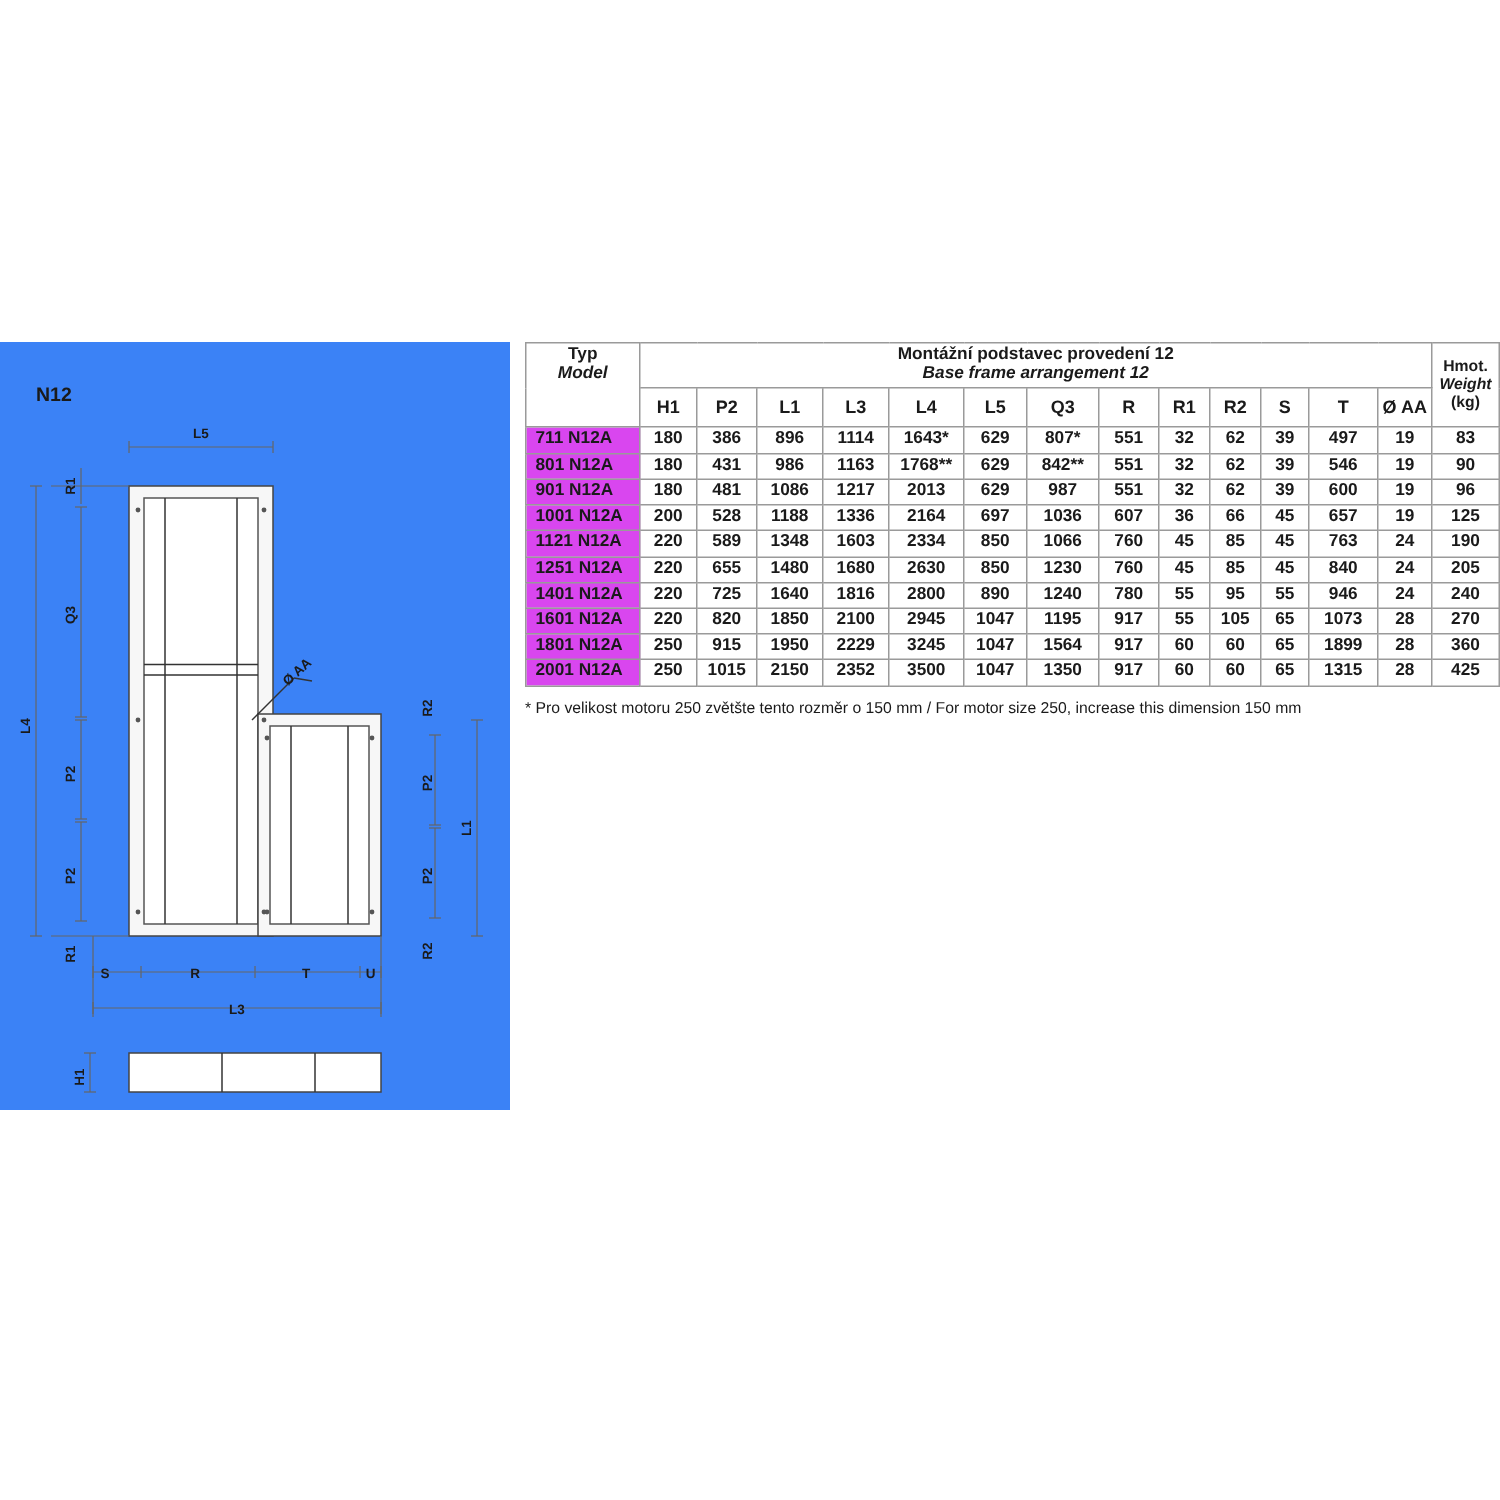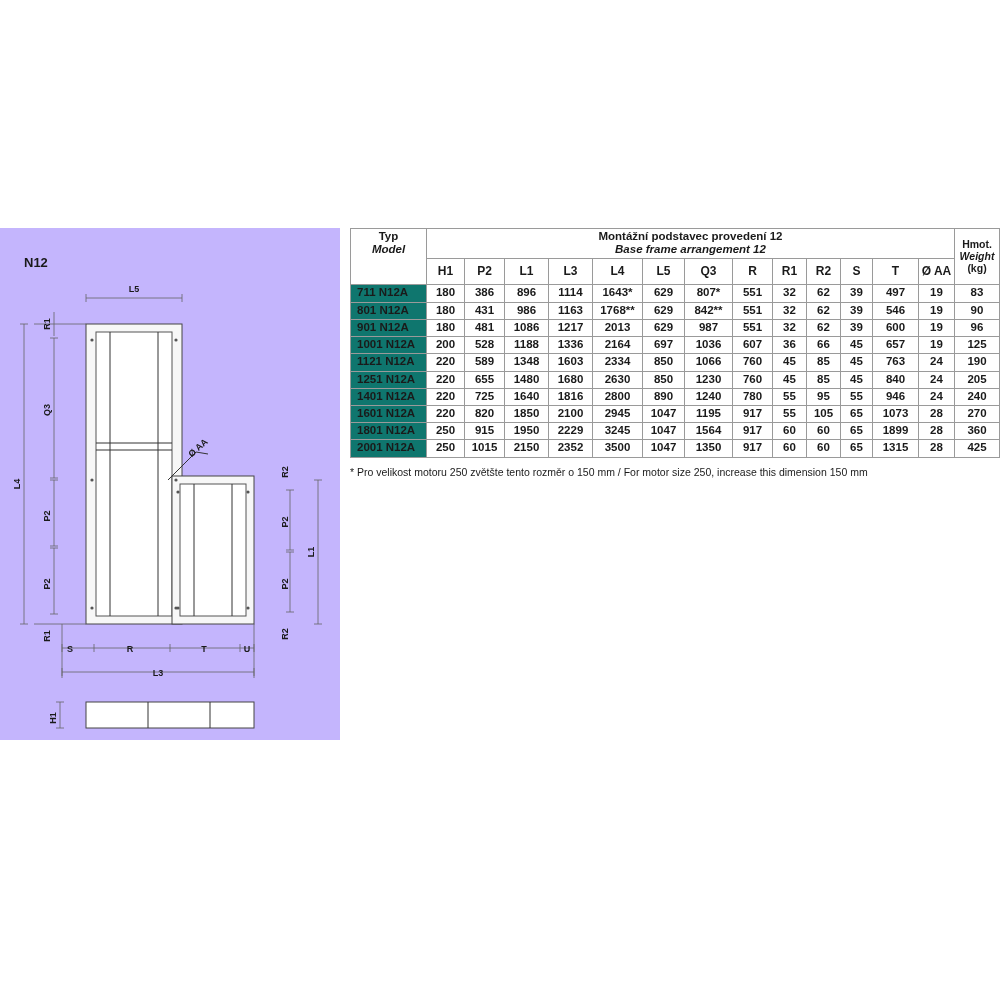--- a/index.html
+++ b/index.html
@@ -15,21 +15,21 @@
     overflow: hidden;
   }
 
   
   #drawing-panel {
     position: absolute;
     left: 0px;
     top: 228px;
     width: 340px;
     height: 512px;
-    background: #c4b5fd;
+    background: #3b82f6;
   }
   #drawing-title {
     position: absolute;
     left: 24px;
     top: 27px;
     font-size: 13px;
     font-weight: bold;
     color: #1a1a1a;
   }
   .svg-wrap {
@@ -58,21 +58,21 @@
     border: 1px solid #9a9a9a;
     text-align: center;
     padding: 1px 0 2px 0;
     font-weight: bold;
     background: #ffffff;
     line-height: 1.15;
   }
   table.dims td.model {
     text-align: left;
     padding-left: 6px;
-    background: #0f766e;
+    background: #d946ef;
   }
   th.hdr-group {
     background: #e2e2e2;
     font-size: 11.5px;
     padding: 4px 0 5px 0;
   }
   th.hdr-group .it {
     font-style: italic;
     font-weight: bold;
     display: block;

